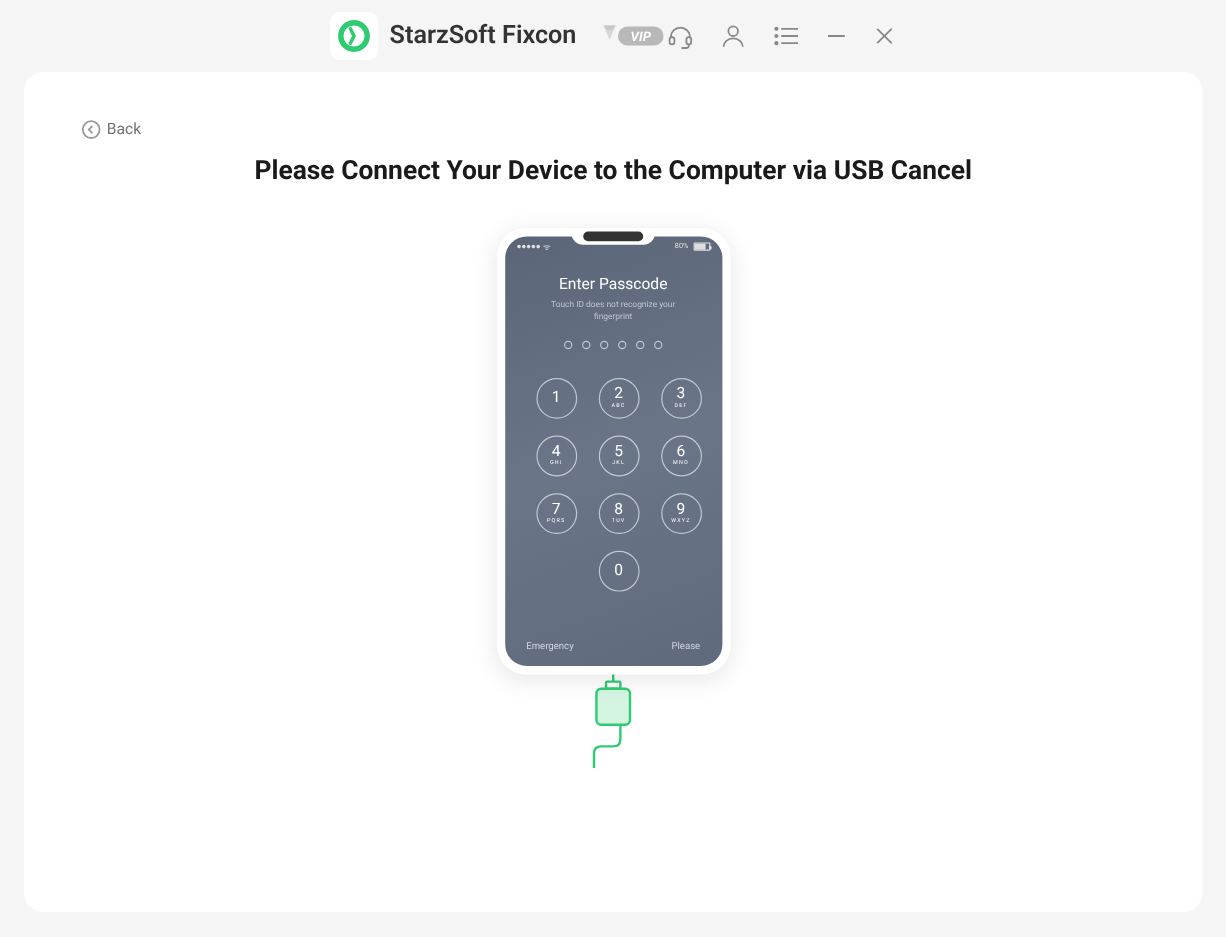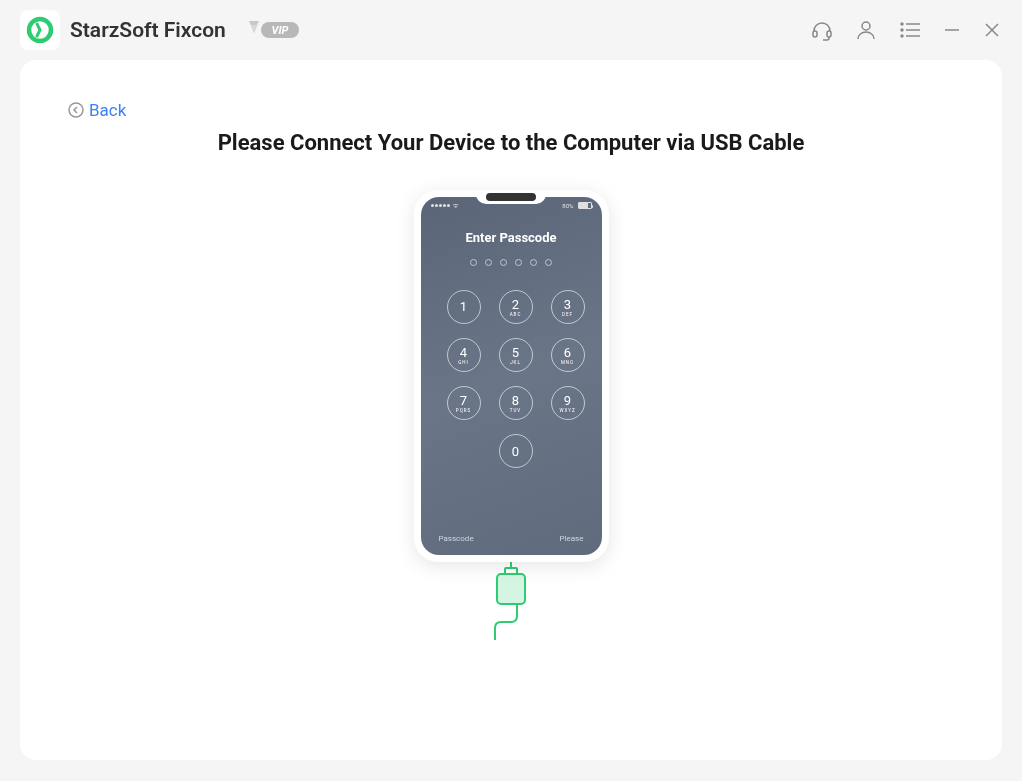--- a/index.html
+++ b/index.html
@@ -12,21 +12,21 @@
       width: 1022px;
       height: 781px;
       background: #f5f5f5;
       overflow: hidden;
     }
     .title-bar {
       height: 60px;
       display: flex;
       align-items: center;
       padding: 2px 20px;
-      justify-content: space-between;
+      justify-content: center;
     }
     .title-left {
       display: flex;
       align-items: center;
       gap: 10px;
     }
     .app-logo {
       width: 40px;
       height: 40px;
       background: #fff;
@@ -65,22 +65,22 @@
       padding: 40px;
       position: relative;
     }
     .back-link {
       position: absolute;
       top: 40px;
       left: 48px;
       display: flex;
       align-items: center;
       gap: 5px;
-      color: #3b82f6;
-      font-size: 17px;
+      color: #737373;
+      font-size: 13px;
       cursor: pointer;
     }
     .page-heading {
       text-align: center;
       font-size: 22px;
       font-weight: 700;
       color: #1a1a1a;
       margin-top: 30px;
       margin-bottom: 35px;
     }
@@ -170,21 +170,21 @@
       border-radius: 0 1px 1px 0;
     }
     .battery-fill {
       width: 80%;
       height: 100%;
       background: #e0e0e0;
     }
     .passcode-title {
       text-align: center;
       font-size: 13px;
-      font-weight: 700;
+      font-weight: 400;
       margin-top: 20px;
       color: #fff;
     }
     .passcode-subtitle {
       text-align: center;
       font-size: 7px;
       color: #c0c5d0;
       margin-top: 5px;
       padding: 0 30px;
       line-height: 1.4;
@@ -325,21 +325,21 @@
 
 <div class="main-card">
   <div class="back-link">
     <svg width="16" height="16" viewBox="0 0 16 16" fill="none" stroke="#999" stroke-width="1.5">
       <circle cx="8" cy="8" r="7"></circle>
       <path d="M9 5 L6 8 L9 11"></path>
     </svg>
     <span>Back</span>
   </div>
 
-  <h1 class="page-heading">Please Connect Your Device to the Computer via USB Cable</h1>
+  <h1 class="page-heading">Please Connect Your Device to the Computer via USB Cancel</h1>
 
   <div class="phone-container">
     <div class="phone-frame">
       <div class="notch">
         <div class="notch-inner"></div>
       </div>
       <div class="phone-screen">
         <div class="status-bar">
           <div class="status-dots">
             <div class="status-dot"></div>
@@ -350,20 +350,21 @@
             <span style="margin-left:2px;font-size:7px;">ᯤ</span>
           </div>
           <div class="status-right">
             <span>80%</span>
             <div class="battery">
                 <div class="battery-fill"></div>
               </div>
           </div>
         </div>
         <div class="passcode-title">Enter Passcode</div>
+        <div class="passcode-subtitle">Touch ID does not recognize your fingerprint</div>
         <div class="passcode-dots">
           <div class="passcode-dot"></div>
           <div class="passcode-dot"></div>
           <div class="passcode-dot"></div>
           <div class="passcode-dot"></div>
           <div class="passcode-dot"></div>
           <div class="passcode-dot"></div>
         </div>
         <div class="keypad">
           <div class="key">
@@ -400,21 +401,21 @@
             </div>
           <div class="key">
               <span class="key-num">9</span>
               <span class="key-letters">WXYZ</span>
             </div>
           <div class="key key-zero">
               <span class="key-num">0</span>
             </div>
         </div>
         <div class="phone-bottom">
-          <span>Passcode</span>
+          <span>Emergency</span>
           <span>Please</span>
         </div>
       </div>
     </div>
 
     <div class="usb-cable">
       <svg width="40" height="80" viewBox="0 0 40 80">
         <line x1="20" y1="0" x2="20" y2="8" stroke="#2ecc71" stroke-width="2"></line>
         <rect x="14" y="8" width="12" height="6" rx="1" fill="none" stroke="#2ecc71" stroke-width="2"></rect>
         <rect x="6" y="14" width="28" height="30" rx="4" fill="#d5f5e3" stroke="#2ecc71" stroke-width="2"></rect>

